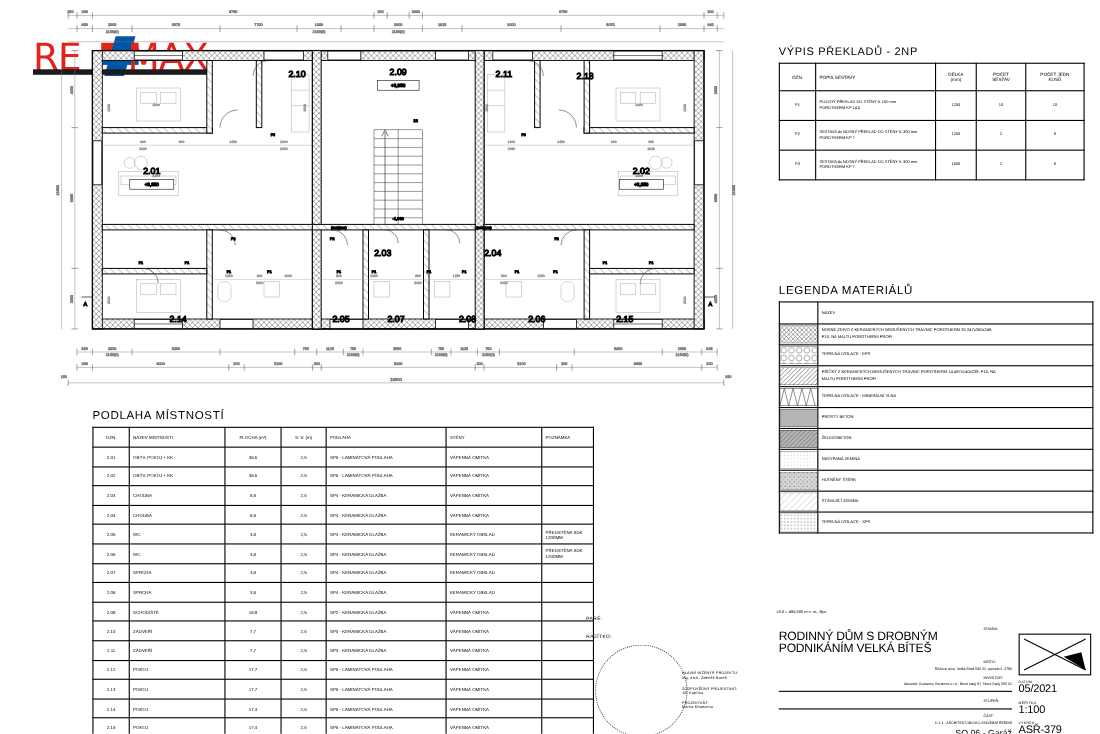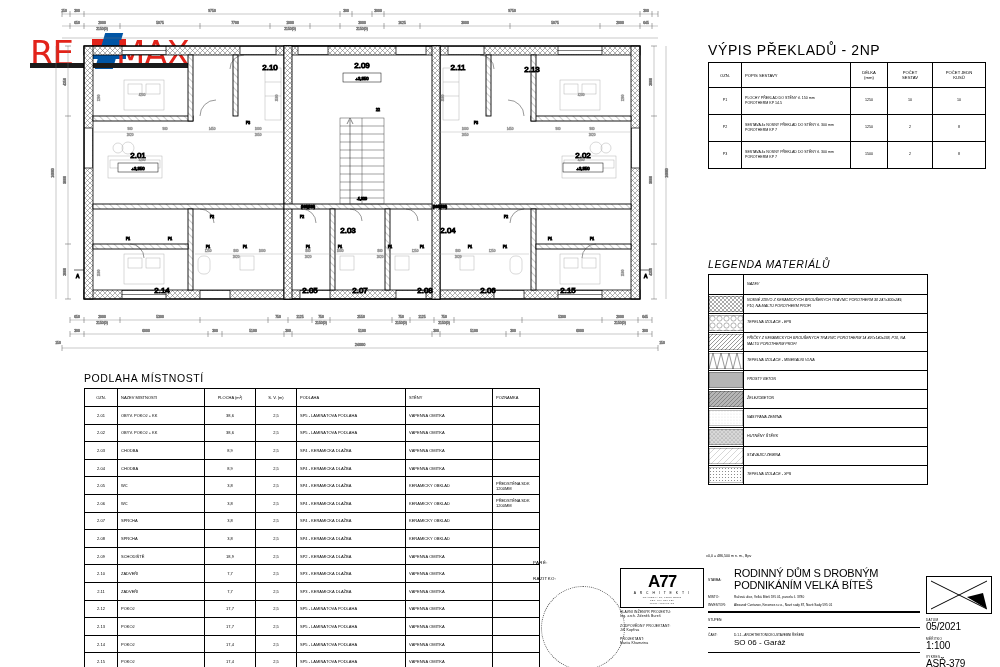--- a/index.html
+++ b/index.html
@@ -33,32 +33,32 @@
   #remax-logo .bar-wht{position:absolute;left:62px;top:13px;width:34px;height:6px;background:#fff;}
   #remax-logo .bar-blu{position:absolute;left:62px;top:19px;width:34px;height:7px;background:#0055a5;}
   #remax-logo .under{position:absolute;left:0;top:30px;width:160px;height:5px;background:#1b1b1b;}
 
   
   #floorplan{left:40px;top:8px;width:640px;height:352px;}
   .fp-svg{display:block;}
 
   
   #preklady-block{left:708px;top:42px;width:278px;}
-  #preklady-title{font-size:14px;letter-spacing:.6px;margin-bottom:4px;}
+  #preklady-title{font-size:10px;letter-spacing:.6px;margin-bottom:4px;}
   #preklady-table{font-size:3.6px;}
   #preklady-table th{font-size:4.2px;font-weight:normal;text-align:left;height:22px;}
   #preklady-table td{height:24px;line-height:1.45;}
   #preklady-table .outer{border:1.4px solid #000;}
   #preklady-table .c-ozn{width:26px;text-align:center;}
   #preklady-table .c-len{width:30px;text-align:center;}
   #preklady-table .c-cnt{width:38px;text-align:center;}
   #preklady-table .c-pcs{width:46px;text-align:center;}
 
   
-  #materialy-block{left:708px;top:258px;width:220px;font-style:italic;}
+  #materialy-block{left:708px;top:258px;width:286px;}
   #materialy-title{font-size:10.5px;letter-spacing:.6px;margin-bottom:4px;}
   #materialy-table{font-size:3.7px;}
   #materialy-table td{height:16px;line-height:1.5;}
   #materialy-table .sw{width:34px;padding:0;}
   #materialy-table tr.head td{height:17px;}
   #materialy-table .outer td{border-top:1.4px solid #000;border-bottom:1.4px solid #000;}
   .swatch{width:100%;height:16px;display:block;}
 
   
   #mistnosti-block{left:84px;top:372px;width:456px;}
@@ -95,21 +95,21 @@
   }
   #tb-logo .sub1{position:absolute;left:0;right:0;top:22px;text-align:center;font-size:3.4px;letter-spacing:1.5px;}
   #tb-logo .sub2{position:absolute;left:0;right:0;top:27px;text-align:center;font-size:2.4px;letter-spacing:.3px;line-height:1.25;color:#333;}
 
   #tb-left{position:absolute;left:0;top:50px;width:82px;}
   .tb-person{margin-bottom:5.5px;}
   .tb-person .role{font-size:3.3px;letter-spacing:.2px;}
   .tb-person .name{font-size:3.4px;letter-spacing:.2px;}
 
   #tb-mid{position:absolute;left:88px;top:8px;width:212px;}
-  .tb-row{display:flex;align-items:center;margin-bottom:2px;}
+  .tb-row{display:flex;align-items:flex-end;margin-bottom:2px;flex-direction:column;}
   .tb-row .lab{width:26px;font-size:3.3px;flex:none;padding-top:1.5px;}
   .tb-row .val-big{font-size:11px;line-height:1.05;letter-spacing:-.2px;}
   .tb-row .val-sm{font-size:3.2px;line-height:1.3;padding-top:2px;}
   .tb-row .val-mid{font-size:9px;line-height:1.1;}
   .tb-row .val-med{font-size:8px;line-height:1.1;}
 
   #tb-right{position:absolute;left:306px;top:16px;width:66px;text-align:left;}
   #tb-xbox{width:66px;height:38px;border:1.3px solid #000;position:relative;box-sizing:border-box;}
   .tb-meta{margin-top:4px;}
   .tb-meta .k{font-size:3.1px;letter-spacing:.3px;}
@@ -898,25 +898,20 @@
 
   <div class="abs" id="pare-block">
     <div id="pare-label">PARÉ:</div>
     <div id="razitko-label">RAZÍTKO:</div>
     <div id="stamp-circle"></div>
   </div>
 
   <div class="abs" id="titleblock">
     <div id="elev-note">±0,0 = 486,500 m n. m., Bpv</div>
 
-    <div id="tb-logo">
-      <div class="a77">A77</div>
-      <div class="sub1">A R C H I T E K T I</div>
-      <div class="sub2">TRAUBOVA 31, 61200 BRNO<br>TEL. 549 210 120<br>WWW.ARCH77.CZ</div>
-    </div>
 
     <div id="tb-left">
       <div class="tb-person">
         <div class="role">HLAVNÍ INŽENÝR PROJEKTU:</div>
         <div class="name">Ing. arch. Zdeněk Bureš</div>
       </div>
       <div class="tb-person">
         <div class="role">ZODPOVĚDNÝ PROJEKTANT:</div>
         <div class="name">Jiří Kopřiva</div>
       </div>

